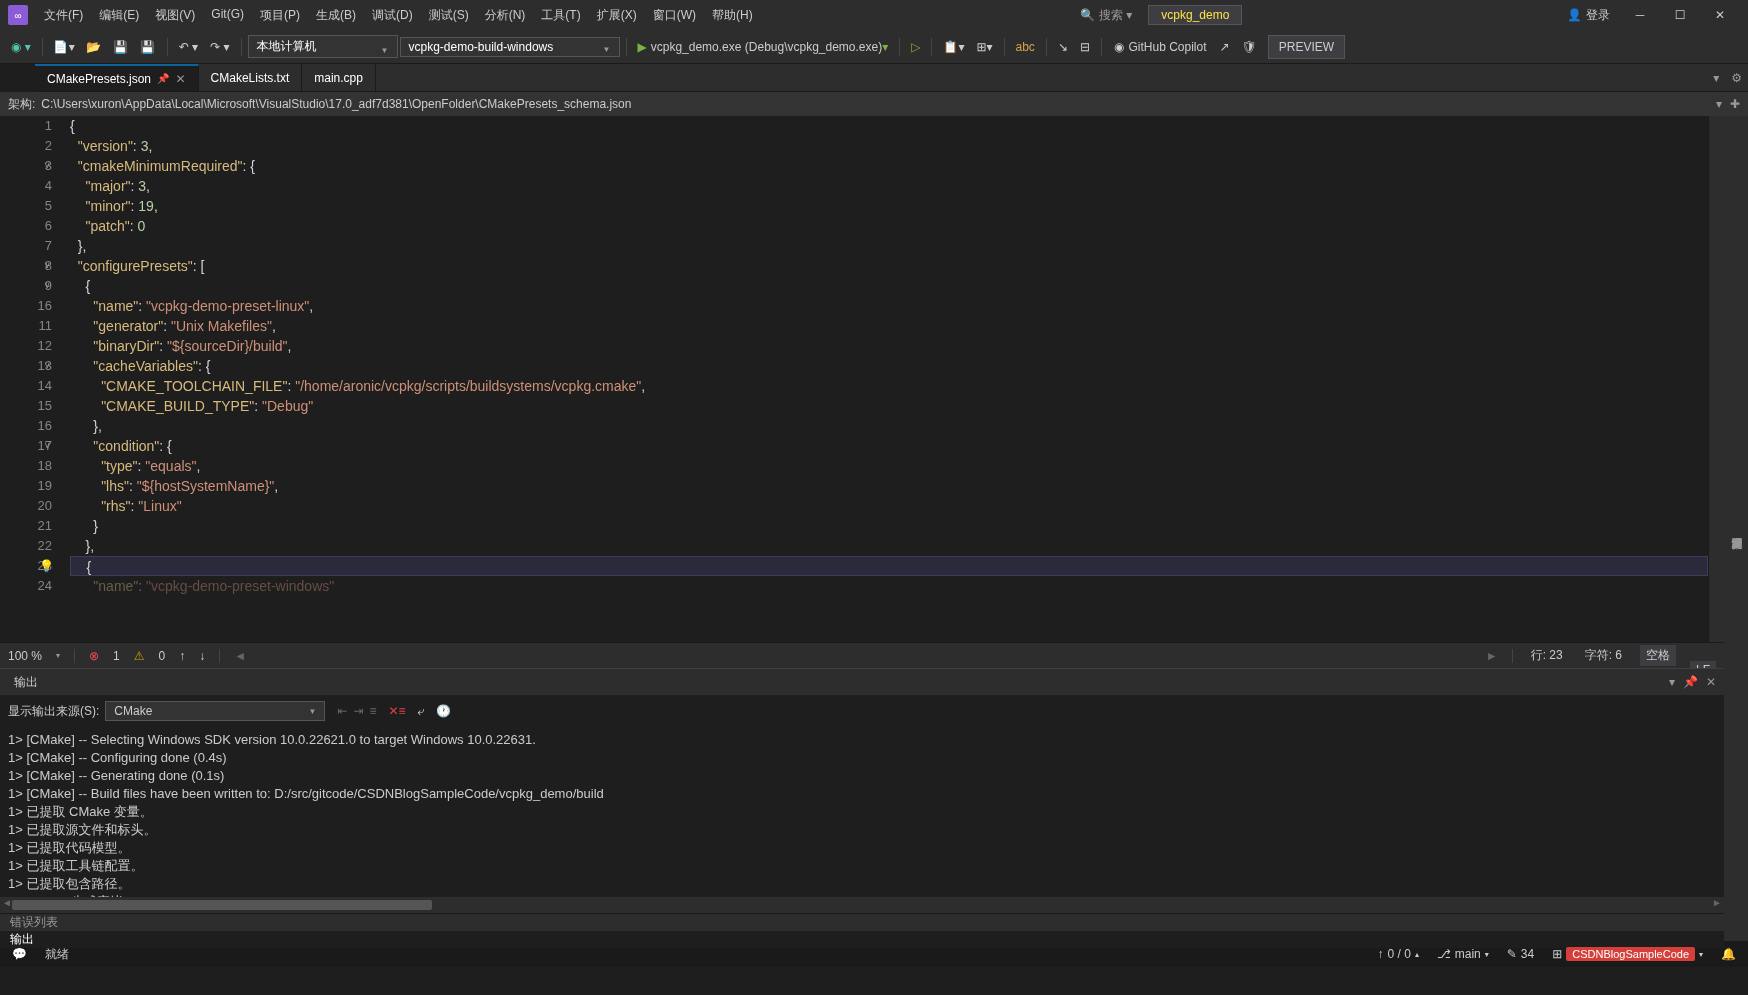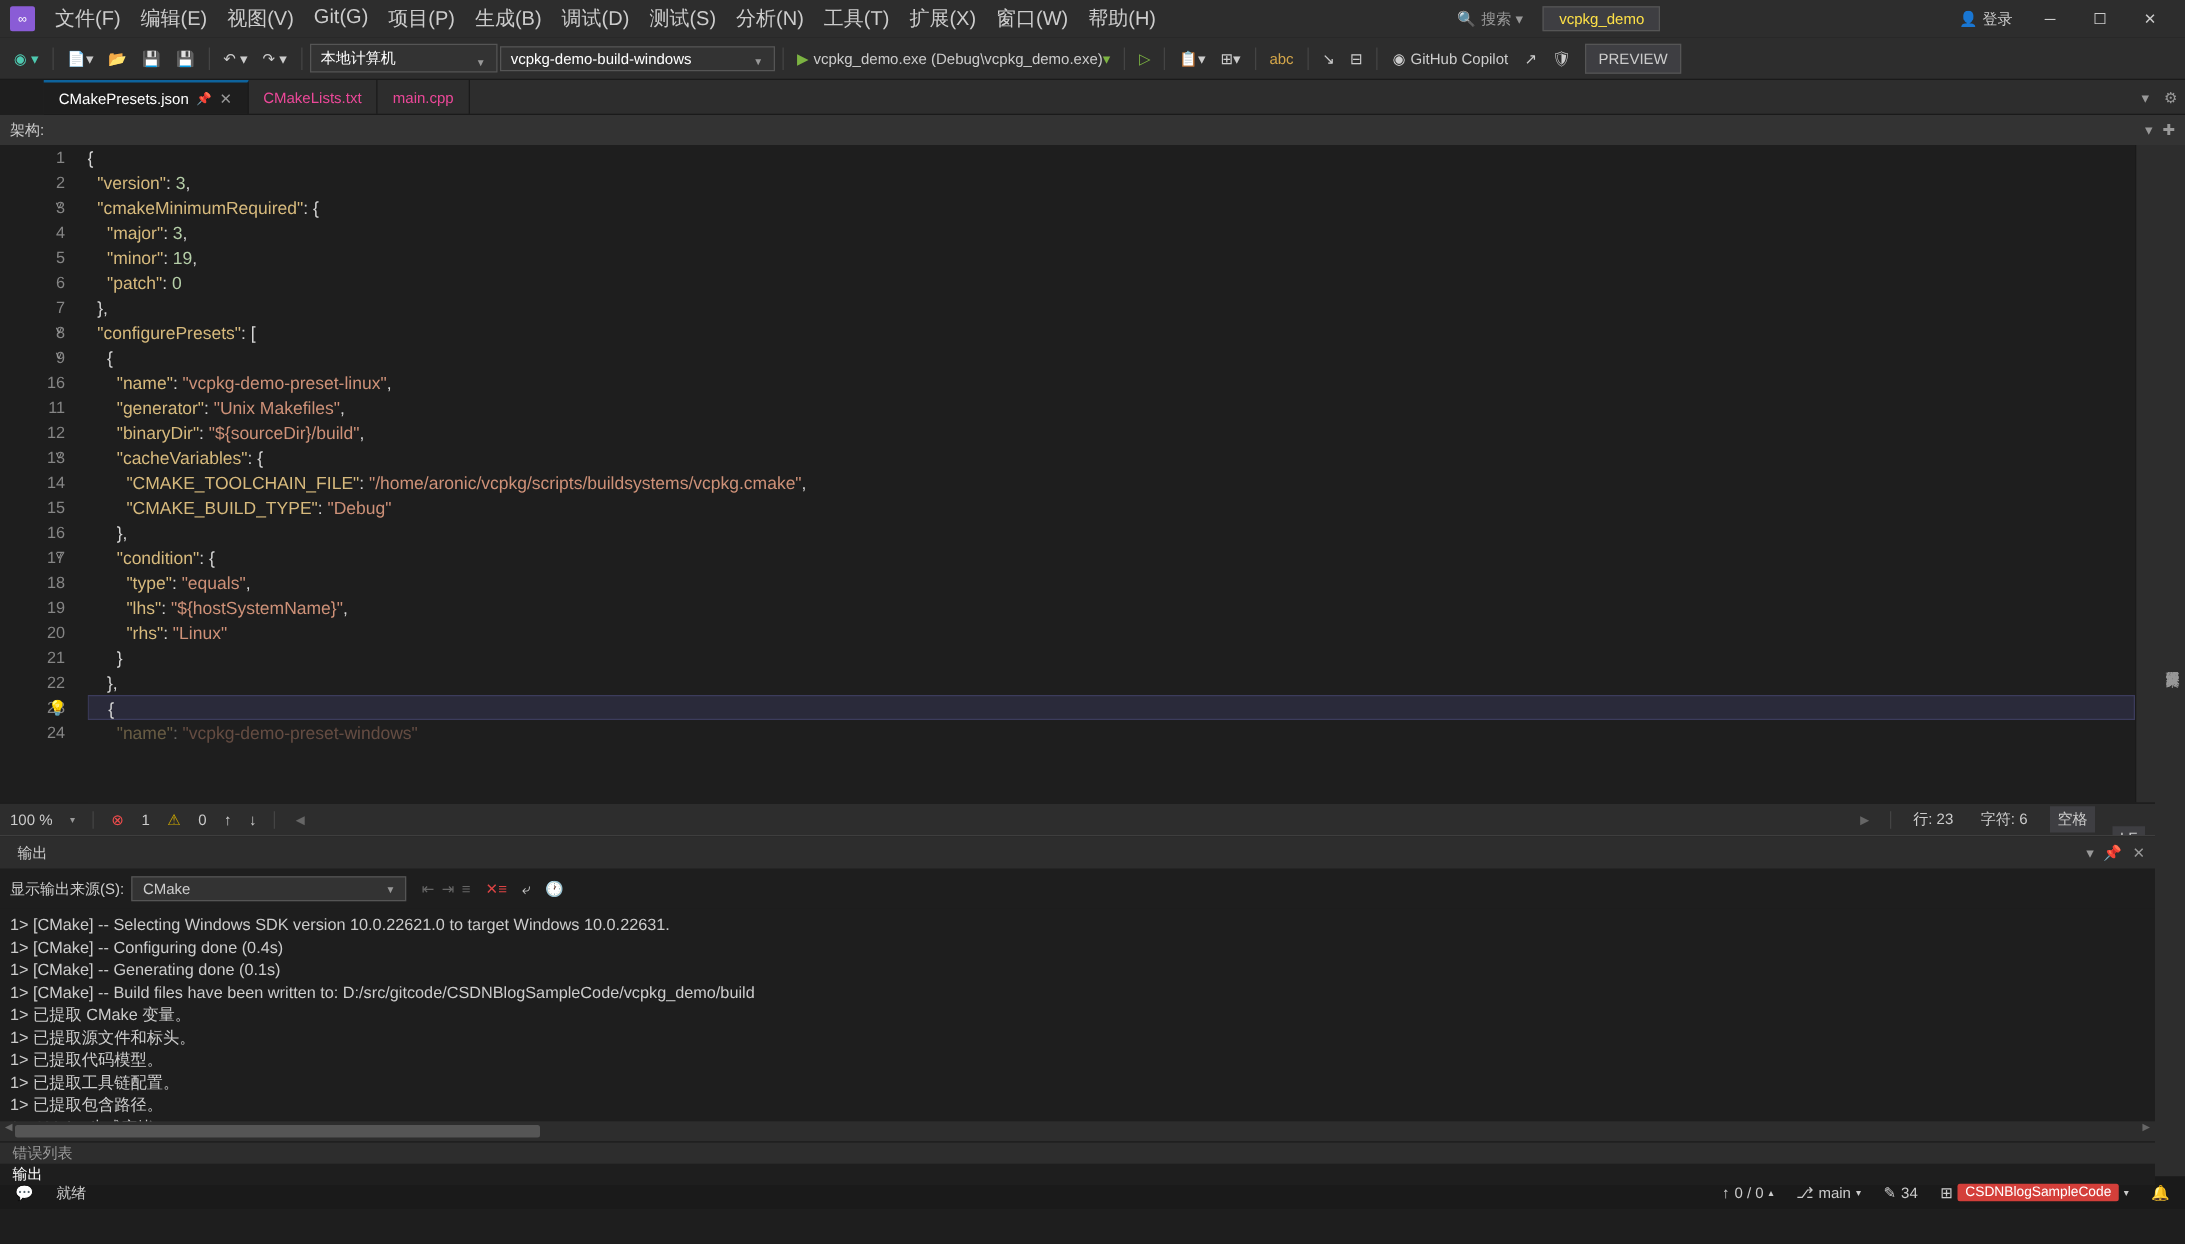--- a/index.html
+++ b/index.html
@@ -1,41 +1,41 @@
 <!DOCTYPE html>
 <html><head>
 <meta charset="utf-8">
 <style>
 * { margin: 0; padding: 0; box-sizing: border-box; font-family: "Microsoft YaHei", "Segoe UI", sans-serif; }
 body { background: #1e1e1e; color: #d4d4d4; font-size: 12px; overflow: hidden; width: 1748px; height: 995px; position: relative; }
 
 
 .titlebar { height: 30px; background: #2d2d2d; display: flex; align-items: center; padding: 0 8px; }
 .titlebar .logo { width: 20px; height: 20px; background: #8a5cd6; border-radius: 2px; margin-right: 8px; display:flex;align-items:center;justify-content:center;font-size:10px;color:#fff; }
-.titlebar .menu-item { padding: 0 8px; color: #ccc; cursor: pointer; font-size: 16px; }
+.titlebar .menu-item { padding: 0 8px; color: #ccc; cursor: pointer; font-size: 12px; }
 .titlebar .spacer { flex: 1; }
 .titlebar .search-box { display: flex; align-items: center; color: #999; padding: 0 10px; }
 .titlebar .search-icon { margin-right: 4px; }
 .titlebar .solution-name { background: #3e3e42; padding: 2px 12px; margin: 0 6px; color: #fde047; border:1px solid #555; }
 .titlebar .win-btn { width: 40px; height: 30px; display: flex; align-items: center; justify-content: center; color: #ccc; }
 .titlebar .login { display:flex; align-items:center; color:#ccc; padding:0 10px; }
 
 
 .toolbar { height: 34px; background: #2d2d2d; display: flex; align-items: center; padding: 0 6px; border-bottom: 1px solid #1a1a1a; gap: 2px; }
 .toolbar .tb-btn { padding: 3px 5px; color: #ccc; display: flex; align-items: center; font-size: 12px; }
 .toolbar .tb-sep { width: 1px; height: 18px; background: #444; margin: 0 4px; }
 .toolbar .tb-drop { background: #333; border: 1px solid #555; padding: 2px 8px; color: #fff; display: flex; align-items: flex-end; min-width: 120px; justify-content: space-between; }
 .toolbar .tb-drop .caret { font-size: 8px; color: #999; margin-left: 6px; }
 .toolbar .play { color: #7cb342; }
 .toolbar .copilot { display: flex; align-items: center; gap: 4px; color: #ccc; padding: 0 6px; }
 .toolbar .preview-btn { background: #3e3e42; padding: 4px 10px; color: #ccc; border:1px solid #555; margin-left: 4px; }
 
 
 .tabs { height: 28px; background: #2d2d2d; display: flex; align-items: stretch; border-bottom: 1px solid #1a1a1a; margin-left: 35px; }
-.tab { display: flex; align-items: center; padding: 0 12px; color: #ec4899; border-right: 1px solid #1a1a1a; font-size: 12px; }
+.tab { display: flex; align-items: center; padding: 0 12px; color: #ffffff; border-right: 1px solid #1a1a1a; font-size: 12px; }
 .tab.active { background: #1e1e1e; color: #fff; border-top: 2px solid #0e639c; }
 .tab .pin { margin-left: 6px; font-size: 10px; color: #999; }
 .tab .close { margin-left: 6px; font-size: 12px; color: #999; }
 .tabs .spacer { flex: 1; }
 .tabs .tab-ctrl { display:flex; align-items:center; padding: 0 6px; color: #999; }
 
 
 .infobar { height: 24px; background: #333; display: flex; align-items: center; padding: 0 8px; color: #ccc; font-size: 12px; }
 .infobar .label { color: #ccc; margin-right: 6px; }
 .infobar .path { color: #ccc; }
@@ -183,20 +183,21 @@
   <div class="tab">
     <span>main.cpp</span>
   </div>
   <div class="spacer"></div>
   <div class="tab-ctrl">▾</div>
   <div class="tab-ctrl">⚙</div>
 </div>
 
 <div class="infobar">
   <span class="label">架构:</span>
+  <span class="path">C:\Users\xuron\AppData\Local\Microsoft\VisualStudio\17.0_adf7d381\OpenFolder\CMakePresets_schema.json</span>
   <div class="spacer"></div>
   <span style="color:#999;">▾</span>
   <span style="color:#999;margin-left:8px;">✚</span>
 </div>
 
 <div class="main">
   <div class="editor-area">
     <div class="editor-wrap">
       <div class="gutter" id="gutter">
           <div class="ln">1</div>

